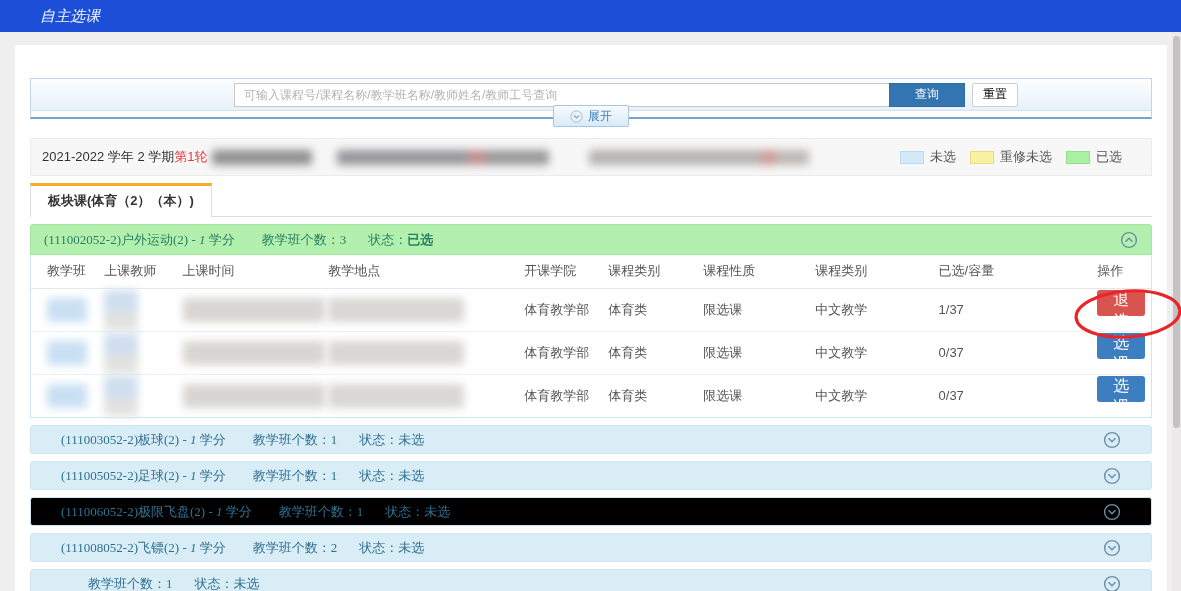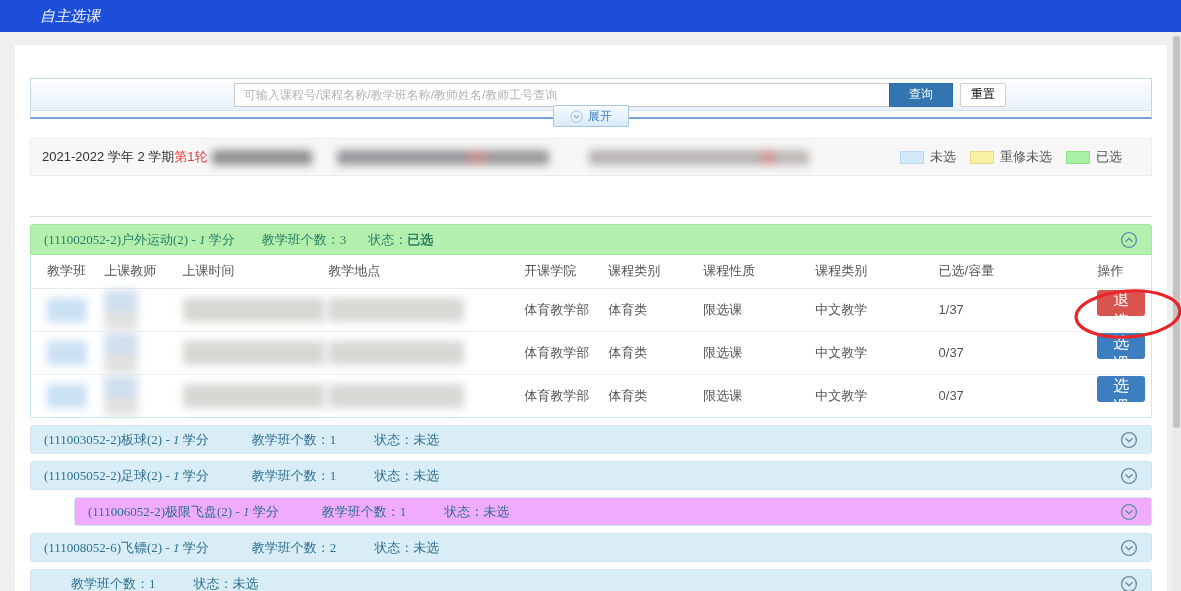--- a/index.html
+++ b/index.html
@@ -19,21 +19,21 @@
     background: #fff; padding: 0 15px; overflow: hidden;
   }
 
   
   .search-outer { margin-top: 33px; border: 1px solid #c3d6e9; border-bottom: 2px solid #76a3d0; position: relative; }
   .search-top { height: 32px; background: linear-gradient(180deg, #fdfefe 0%, #e7f1fa 100%); border-bottom: 1px solid #d3e2ef; display: flex; align-items: center; }
   .search-bottom { height: 6px; background: #fff; }
   .search-group { display: flex; align-items: center; margin-left: 203px; }
   .search-input { width: 655px; height: 24px; border: 1px solid #c9c9c9; border-right: none; padding: 0 9px; font-size: 12px; color: #333; background: #fff; outline: none; }
   .search-input::placeholder { color: #b3b3b3; }
-  .btn-query { width: 64px; height: 24px; border: 1px solid #2e6da4; color: #fff; font-size: 12px; cursor: pointer; }
+  .btn-query { width: 76px; height: 24px; border: 1px solid #2e6da4; color: #fff; font-size: 12px; cursor: pointer; }
   .btn-reset { width: 46px; height: 24px; margin-left: 7px; border: 1px solid #cfcfcf; background: #fff; color: #000000; font-size: 12px; cursor: pointer; border-radius: 2px; }
   .expand-btn {
     position: absolute; left: 50%; bottom: -10px; transform: translateX(-50%);
     width: 76px; height: 22px; z-index: 3;
     background: linear-gradient(180deg, #f7fbfe, #d9eaf8);
     border: 1px solid #a6c6e3; border-radius: 2px;
     display: flex; align-items: center; justify-content: center; gap: 5px;
     font-size: 12px; color: #3b7fc4; cursor: pointer;
   }
 
@@ -50,21 +50,21 @@
   .legend-label { font-size: 13px; color: #555; }
 
   
   .tabs { margin-top: 7px; border-bottom: 1px solid #ddd; display: flex; height: 34px; }
   .tab { padding: 0 17px; font-size: 13px; color: #666; line-height: 33px; cursor: pointer; }
   .tab.active { background: #fff; border: 1px solid #ddd; border-top-width: 3px; border-bottom: none; line-height: 29px; color: #333; font-weight: bold; margin-bottom: -1px; }
 
   
   .panel-head { margin-top: 7px; height: 31px; display: flex; align-items: center; padding: 0 13px; font-family: "Liberation Serif", "DejaVu Serif", serif; font-size: 13px; border-radius: 3px; cursor: pointer; }
   .panel-head.expanded { border: 1px solid #a3e79e; border-radius: 3px 3px 0 0; color: #2a7f62; }
-  .panel-collapsed { margin-top: 7px; height: 29px; border: 1px solid #cfe6f2; border-radius: 3px; display: flex; align-items: center; padding: 0 13px; font-family: "Liberation Serif", "DejaVu Serif", serif; font-size: 13px; color: #31708f; cursor: pointer; gap: 16px; }
+  .panel-collapsed { margin-top: 7px; height: 29px; border: 1px solid #cfe6f2; border-radius: 3px; display: flex; align-items: center; padding: 0 30px; font-family: "Liberation Serif", "DejaVu Serif", serif; font-size: 13px; color: #31708f; cursor: pointer; }
   .p-title i { font-style: italic; }
   .p-count { margin-left: 27px; }
   .p-status { margin-left: 22px; }
   .chev { margin-left: auto; display: flex; cursor: pointer; }
 
   .panel-body { border: 1px solid #cbe6f4; border-top: none; }
   table { width: 100%; border-collapse: collapse; table-layout: fixed; font-size: 13px; color: #555; }
   th { font-weight: normal; text-align: left; height: 33px; padding: 0 6px; border-bottom: 1px solid #e7e7e7; color: #555; }
   td { height: 43px; padding: 0 6px; border-bottom: 1px solid #f0f0f0; vertical-align: middle; }
   tr.last td { border-bottom: none; }
@@ -128,20 +128,21 @@
           <span class="legend-label">重修未选</span>
         </span>
         <span class="legend-item">
           <span class="legend-swatch" style="background: rgb(169, 239, 164); border-color: rgb(143, 227, 137);"></span>
           <span class="legend-label">已选</span>
         </span>
       </div>
   </div>
 
   <div class="tabs" id="tabs">
+      <div class="tab active" style="border-top-color: rgb(248, 171, 41);">板块课(体育（2）（本）)</div>
     </div>
 
   <div id="panels">
       <div class="panel-head expanded" style="background: rgb(179, 240, 174);">
         <span class="p-title"><span>(111002052-2)户外运动(2) - </span><i>1</i><span> 学分</span></span>
         <span class="p-count">教学班个数：3</span>
         <span class="p-status">状态：<span style="font-weight: bold;">已选</span></span>
         <span class="chev">
           <svg width="18" height="18" viewBox="0 0 18 18">
             <circle cx="9" cy="9" r="7.4" fill="none" stroke="#6b8fa6" stroke-width="1.4"></circle>
@@ -256,33 +257,33 @@
         <span class="p-title"><span>(111005052-2)足球(2) - </span><i>1</i><span> 学分</span></span>
         <span class="p-count">教学班个数：1</span>
         <span class="p-status">状态：<span>未选</span></span>
         <span class="chev">
           <svg width="18" height="18" viewBox="0 0 18 18">
             <circle cx="9" cy="9" r="7.4" fill="none" stroke="#6b8fa6" stroke-width="1.4"></circle>
             <polyline points="5.5,7.2 9,10.8 12.5,7.2" fill="none" stroke="#6b8fa6" stroke-width="1.4"></polyline>
           </svg>
         </span>
       </div>
-      <div class="panel-collapsed" style="background: #f0abfc; margin-left: 44px;">
+      <div class="panel-collapsed" style="background: #000000;">
         <span class="p-title"><span>(111006052-2)极限飞盘(2) - </span><i>1</i><span> 学分</span></span>
         <span class="p-count">教学班个数：1</span>
         <span class="p-status">状态：<span>未选</span></span>
         <span class="chev">
           <svg width="18" height="18" viewBox="0 0 18 18">
             <circle cx="9" cy="9" r="7.4" fill="none" stroke="#6b8fa6" stroke-width="1.4"></circle>
             <polyline points="5.5,7.2 9,10.8 12.5,7.2" fill="none" stroke="#6b8fa6" stroke-width="1.4"></polyline>
           </svg>
         </span>
       </div>
       <div class="panel-collapsed" style="background: rgb(217, 237, 247);">
-        <span class="p-title"><span>(111008052-6)飞镖(2) - </span><i>1</i><span> 学分</span></span>
+        <span class="p-title"><span>(111008052-2)飞镖(2) - </span><i>1</i><span> 学分</span></span>
         <span class="p-count">教学班个数：2</span>
         <span class="p-status">状态：<span>未选</span></span>
         <span class="chev">
           <svg width="18" height="18" viewBox="0 0 18 18">
             <circle cx="9" cy="9" r="7.4" fill="none" stroke="#6b8fa6" stroke-width="1.4"></circle>
             <polyline points="5.5,7.2 9,10.8 12.5,7.2" fill="none" stroke="#6b8fa6" stroke-width="1.4"></polyline>
           </svg>
         </span>
       </div>
       <div class="panel-collapsed" style="background: rgb(217, 237, 247);">

